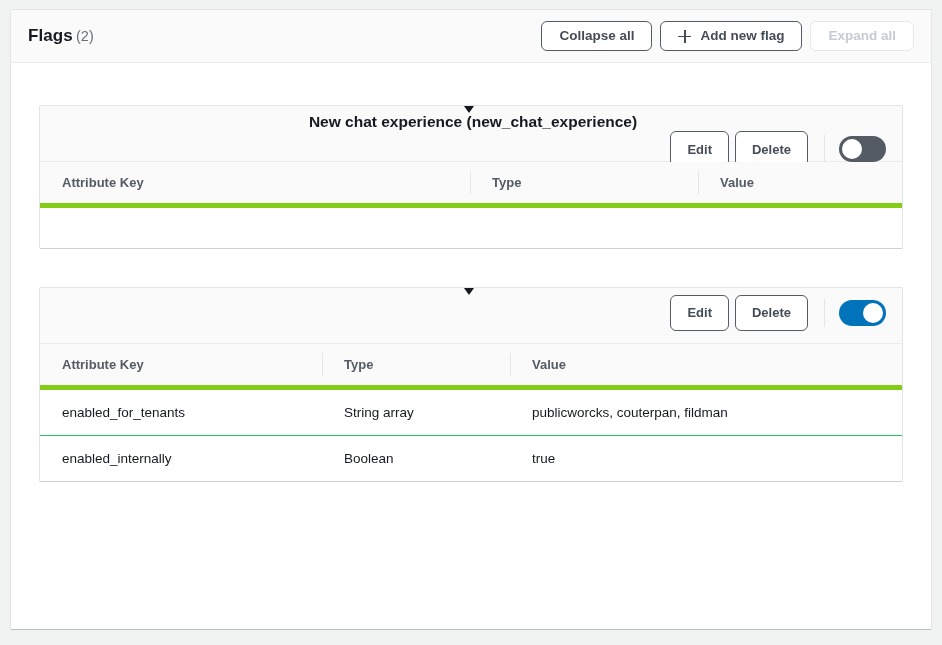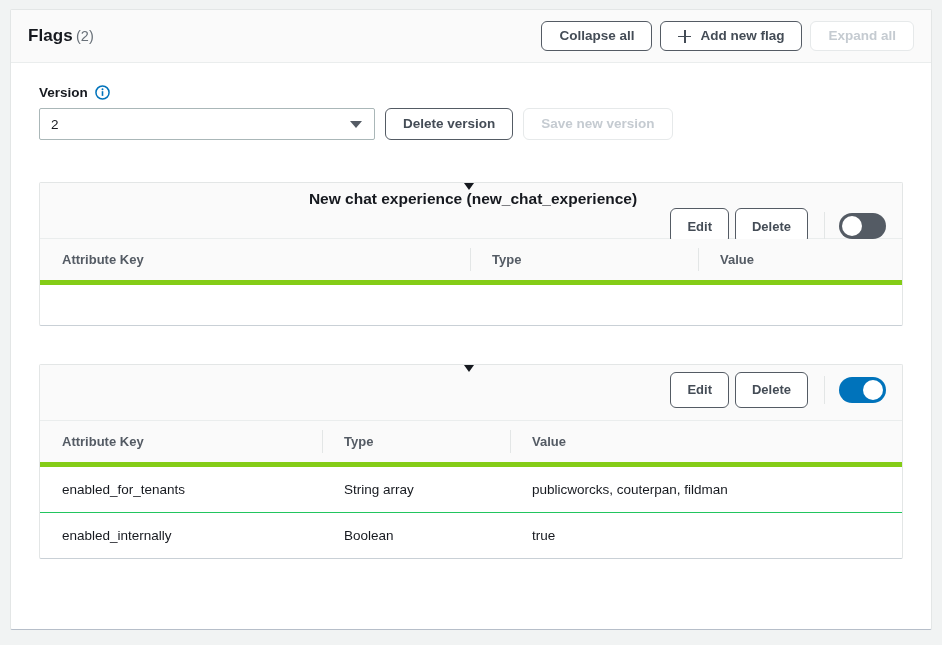--- a/index.html
+++ b/index.html
@@ -250,40 +250,20 @@
       <div class="header-actions">
         <button class="btn">Collapse all</button>
         <button class="btn">
           <span class="plus"></span>
             <span>Add new flag</span>
         </button>
         <button class="btn disabled">Expand all</button>
       </div>
     </div>
 
-    <div class="version-block">
-      <div class="version-label-row">
-        <span class="version-label">Version</span>
-        <span class="info-icon">
-          <svg width="15" height="15" viewBox="0 0 16 16">
-            <circle cx="8" cy="8" r="7" fill="none" stroke="#0073bb" stroke-width="1.6"></circle>
-            <circle cx="8" cy="4.6" r="1.05" fill="#0073bb"></circle>
-            <rect x="7.15" y="6.6" width="1.7" height="5" fill="#0073bb"></rect>
-          </svg>
-        </span>
-      </div>
-      <div class="version-controls">
-        <div class="select">
-          <span>2</span>
-          <span class="caret"></span>
-        </div>
-        <button class="btn btn-tall">Delete version</button>
-        <button class="btn btn-tall disabled">Save new version</button>
-      </div>
-    </div>
 
     <div class="cards">
 
       <div class="card">
         <div class="card-header">
           <span class="card-caret"></span>
           <span class="card-title">
             <span>New chat experience</span>
             <span>(new_chat_experience)</span>
           </span>

